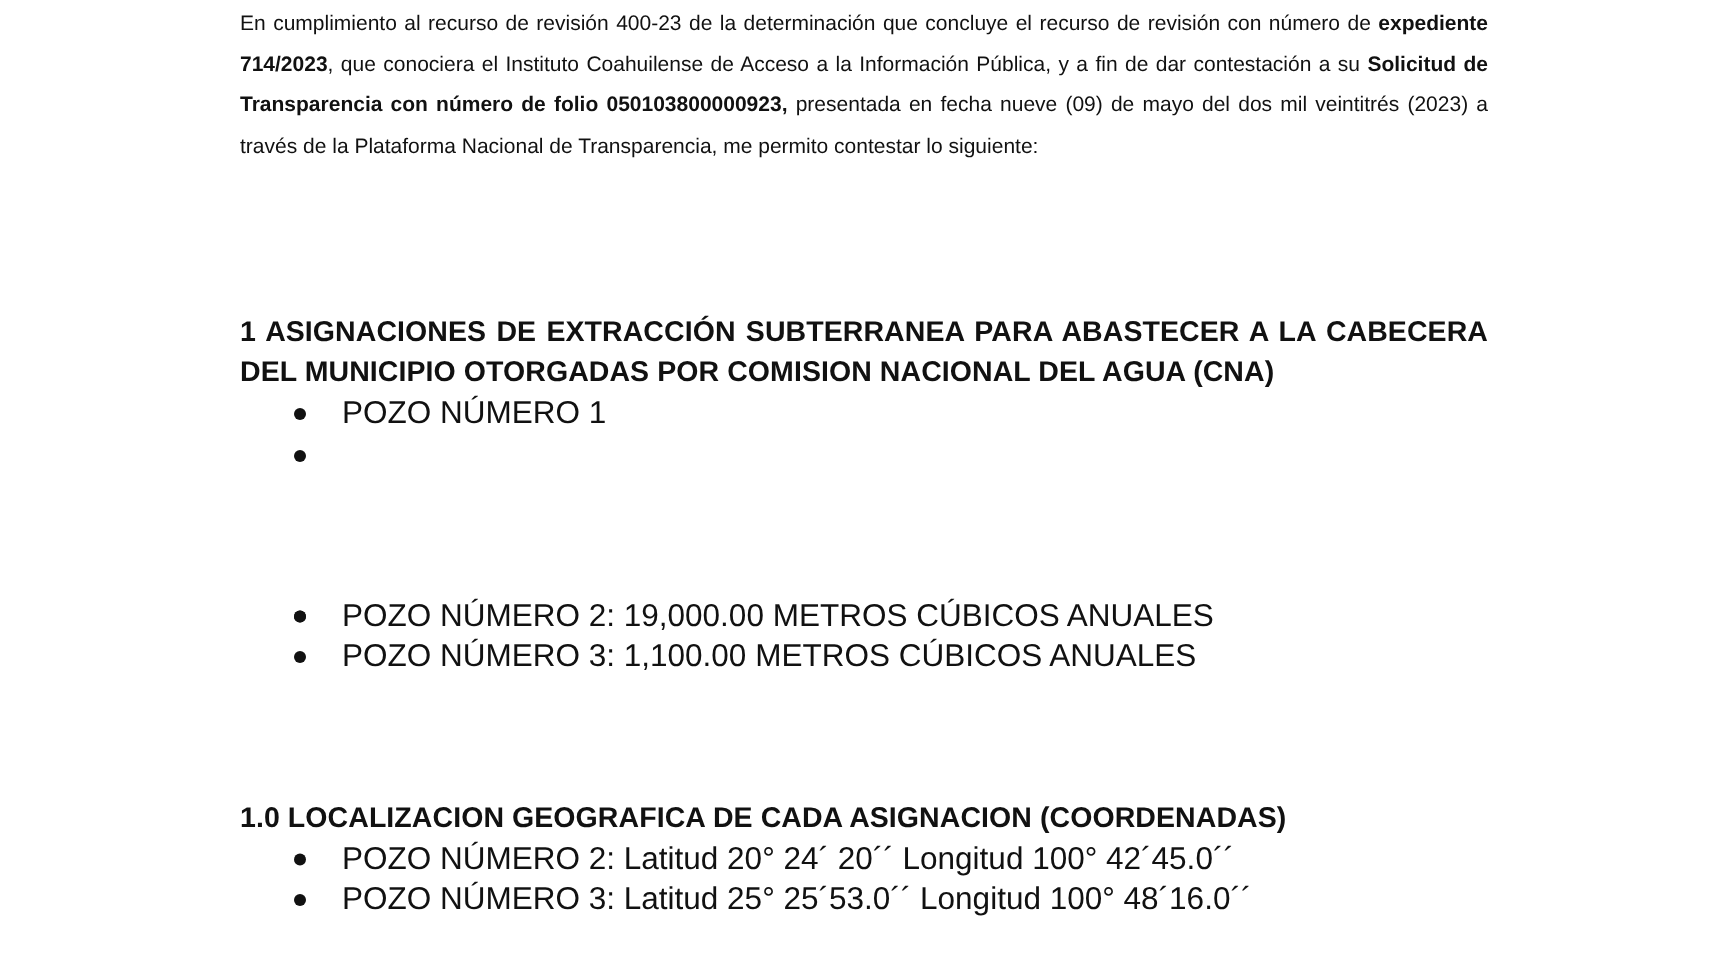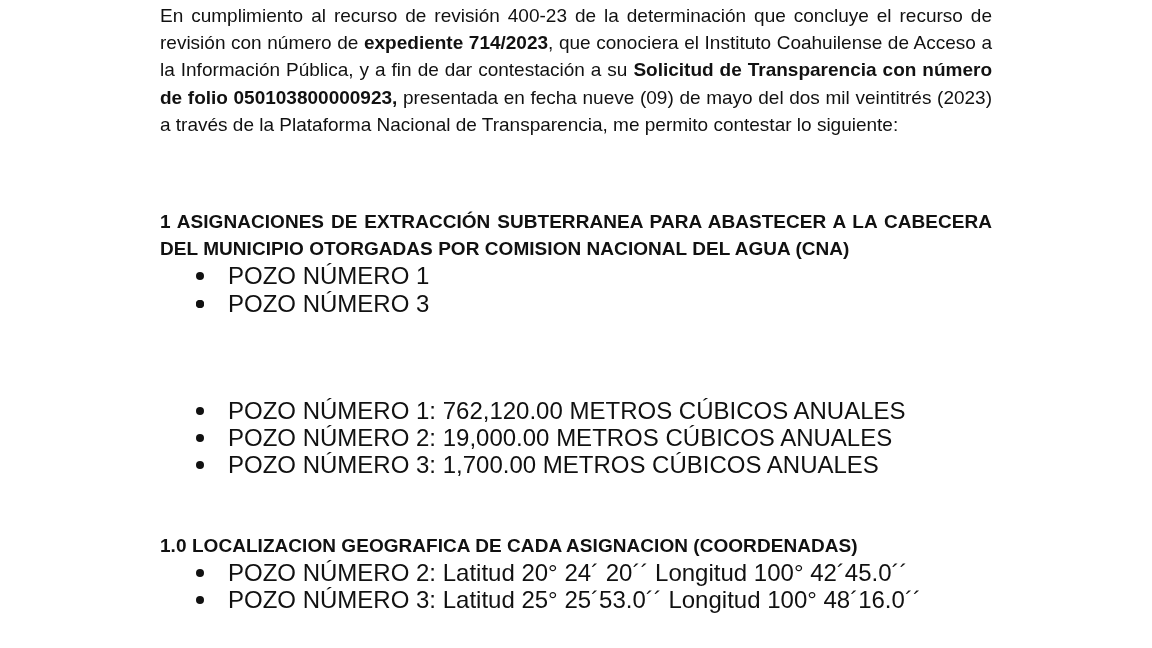--- a/index.html
+++ b/index.html
@@ -1,46 +1,45 @@
 <!DOCTYPE html>
 <html><head>
 <meta charset="utf-8">
 <style>
   html, body { margin: 0; padding: 0; background: #ffffff; }
   body { width: 1152px; height: 648px; overflow: hidden; position: relative;
          font-family: "Liberation Sans", sans-serif; color: #111111; }
   .page { position: absolute; left: 160px; top: 2px; width: 832px; }
-  .para { font-size: 19px; line-height: 27.2px; margin: 0; text-align: justify; }
+  .para { font-size: 14px; line-height: 27.2px; margin: 0; text-align: justify; }
   .para b { font-weight: bold; }
   .heading { font-size: 19px; line-height: 27.2px; font-weight: bold; margin: 0; text-align: justify; letter-spacing: 0.05px; }
   .section { position: absolute; left: 0; width: 832px; }
   ul.bullets { list-style: none; margin: 0; padding: 0; }
-  ul.bullets li { position: relative; font-size: 24px; line-height: 27.2px; padding-left: 68px; white-space: nowrap; }
+  ul.bullets li { position: relative; font-size: 21px; line-height: 27.2px; padding-left: 68px; white-space: nowrap; }
   ul.bullets li .dot { position: absolute; left: 36px; top: 10px; width: 8px; height: 8px; border-radius: 50%; background: #111111; }
 </style>
 </head>
 <body>
 
 <div class="page">
   <p class="para"><span>En cumplimiento al recurso de revisión 400-23 de la determinación que concluye el recurso de revisión con número de </span><b>expediente 714/2023</b><span>, que conociera el Instituto Coahuilense de Acceso a la Información Pública, y a fin de dar contestación a su </span><b>Solicitud de Transparencia con número de folio 050103800000923,</b><span> presentada en fecha nueve (09) de mayo del dos mil veintitrés (2023) a través de la Plataforma Nacional de Transparencia, me permito contestar lo siguiente:</span></p>
 
   <div class="section" style="top: 206px;">
     <p class="heading">1 ASIGNACIONES DE EXTRACCIÓN SUBTERRANEA PARA ABASTECER A LA CABECERA DEL MUNICIPIO OTORGADAS POR COMISION NACIONAL DEL AGUA (CNA)</p>
     <ul class="bullets">
       <li><span class="dot"></span><span>POZO NÚMERO 1</span></li>
       <li><span class="dot"></span></li>
-      <li><span class="dot"></span><span>POZO NÚMERO 3</span></li>
     </ul>
   </div>
 
   <div class="section" style="top: 395px;">
     <ul class="bullets">
-      <li><span class="dot"></span><span>POZO NÚMERO 1: 762,120.00 METROS CÚBICOS ANUALES</span></li>
+      <li><span class="dot"></span></li>
       <li><span class="dot"></span><span>POZO NÚMERO 2: 19,000.00 METROS CÚBICOS ANUALES</span></li>
-      <li><span class="dot"></span><span>POZO NÚMERO 3: 1,700.00 METROS CÚBICOS ANUALES</span></li>
+      <li><span class="dot"></span><span>POZO NÚMERO 3: 1,100.00 METROS CÚBICOS ANUALES</span></li>
     </ul>
   </div>
 
   <div class="section" style="top: 530px;">
     <p class="heading">1.0 LOCALIZACION GEOGRAFICA DE CADA ASIGNACION (COORDENADAS)</p>
     <ul class="bullets">
       <li><span class="dot"></span><span>POZO NÚMERO 2: Latitud 20° 24´ 20´´ Longitud 100° 42´45.0´´</span></li>
       <li><span class="dot"></span><span>POZO NÚMERO 3: Latitud 25° 25´53.0´´ Longitud 100° 48´16.0´´</span></li>
     </ul>
   </div>

